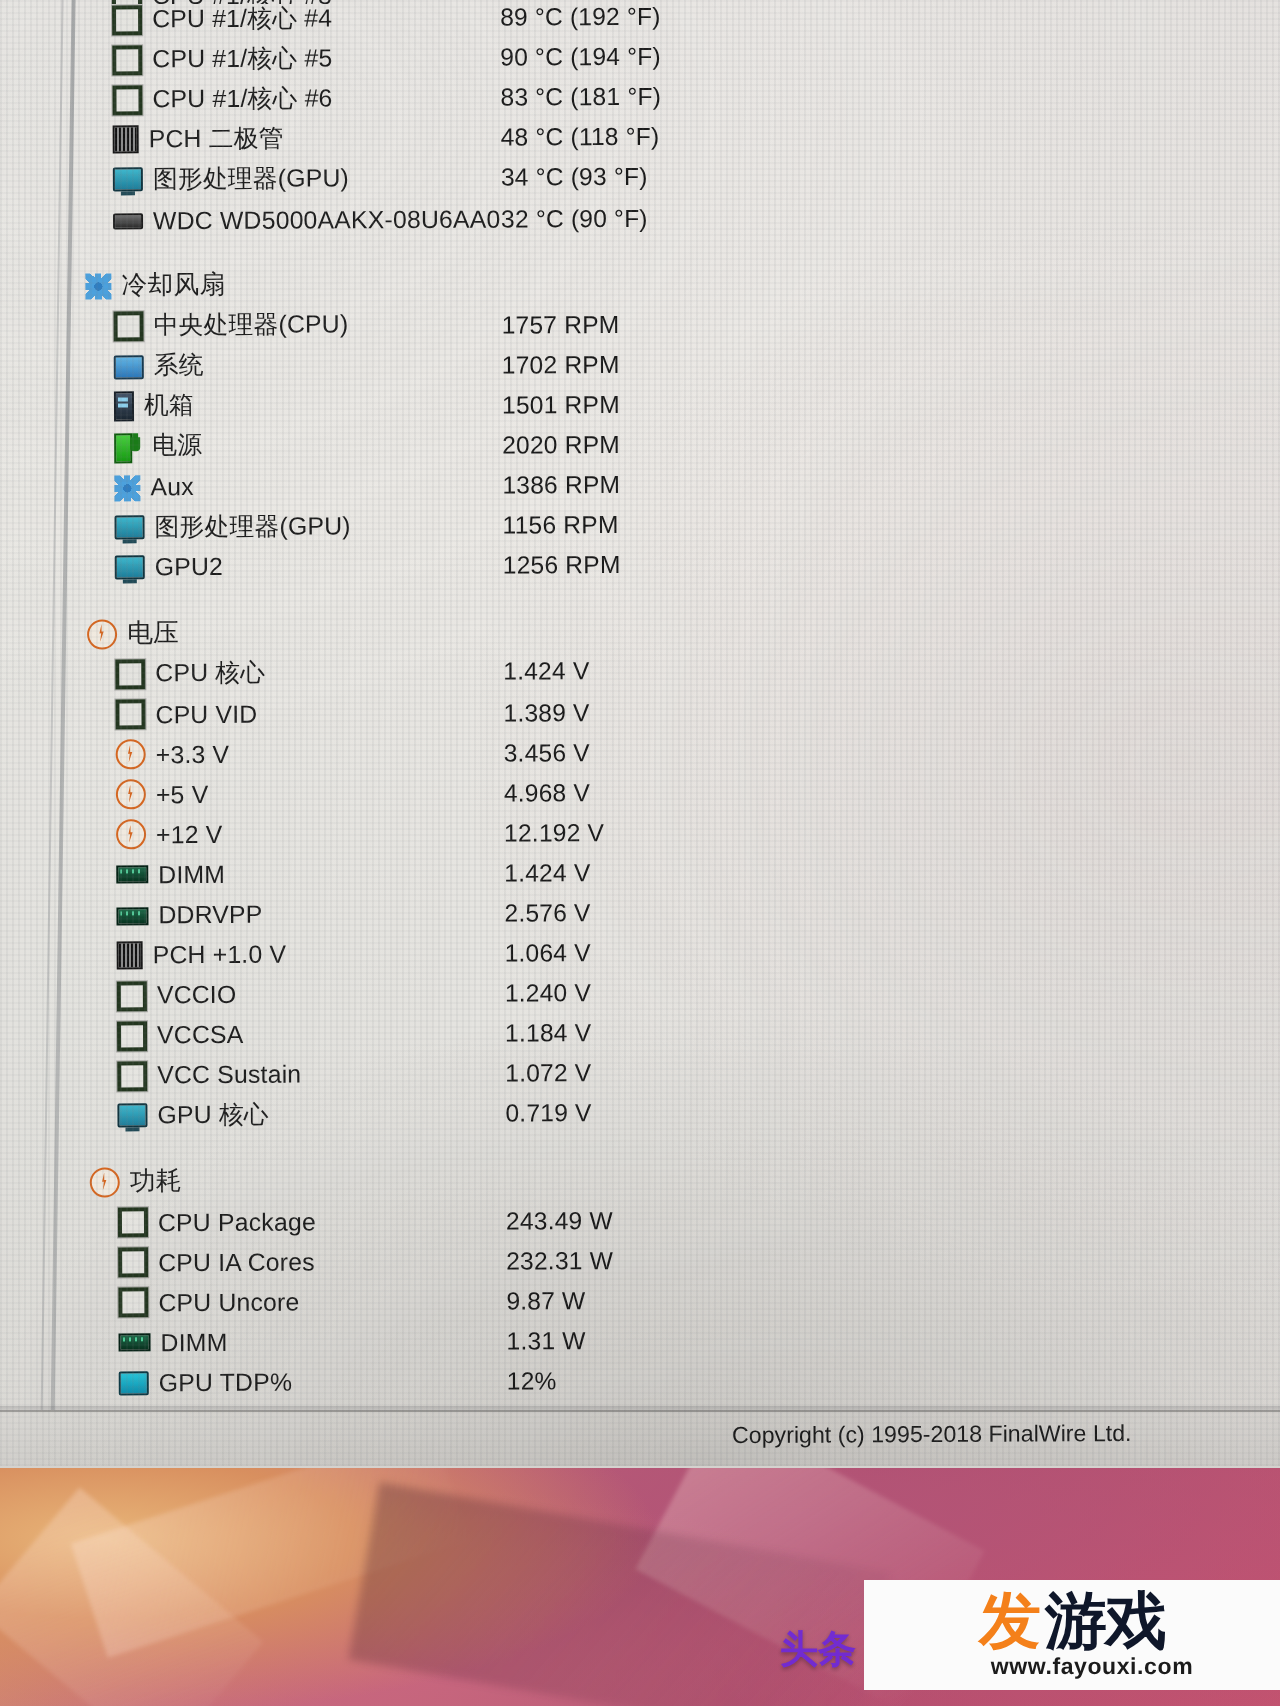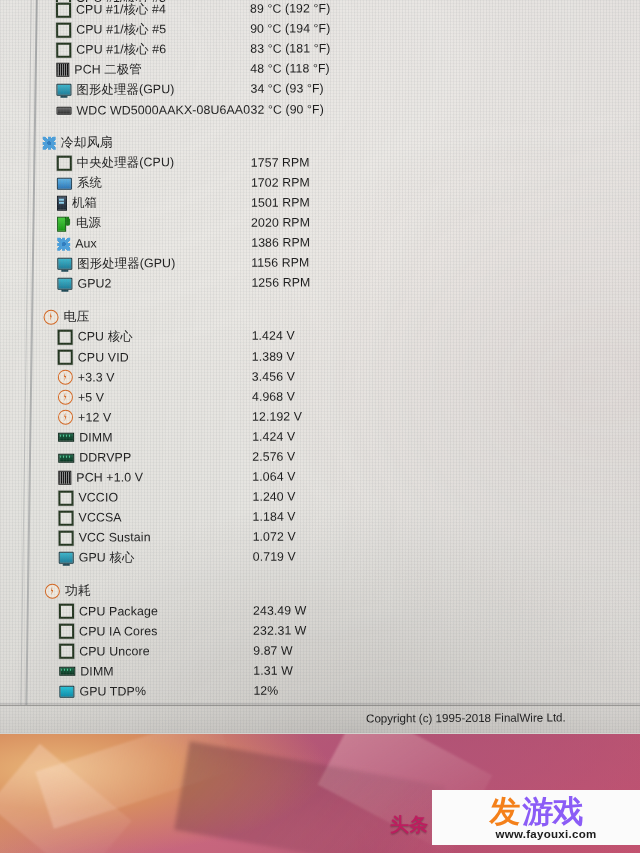--- a/index.html
+++ b/index.html
@@ -132,37 +132,37 @@
     filter:blur(1px);
   }
   #wallpaper .dark{
     position:absolute;background:linear-gradient(120deg,rgba(60,20,40,.30),rgba(0,0,0,0));
     filter:blur(2px);
   }
 
   
   #toutiao-wm{
     position:absolute;left:390px;top:812px;z-index:9;
-    font-size:19px;font-weight:bold;color:#be185d;opacity:.92;
+    font-size:19px;font-weight:bold;color:#6d28d9;opacity:.92;
     font-family:"DejaVu Sans","Liberation Sans",sans-serif;
     text-shadow:0 1px 2px rgba(0,0,0,.35);
   }
   #site-wm{
     position:absolute;left:432px;top:790px;z-index:10;
     width:208px;height:55px;background:#fbfbfb;
     display:flex;align-items:center;justify-content:center;flex-direction:column;
   }
   #site-wm .logo-row{display:flex;align-items:center;line-height:1;}
   #site-wm .fa{
     font-size:31px;font-weight:bold;color:#f4801a;
     font-family:"DejaVu Sans","Liberation Sans",sans-serif;
     letter-spacing:-1px;
   }
   #site-wm .yx{
-    font-size:31px;font-weight:bold;color:#8b5cf6;
+    font-size:31px;font-weight:bold;color:#0f172a;
     font-family:"DejaVu Sans","Liberation Sans",sans-serif;
     letter-spacing:-1px;margin-left:3px;
   }
   #site-wm .url{
     font-size:11.5px;font-weight:bold;color:#1b1b1b;margin-top:1px;letter-spacing:.3px;
     font-family:"Liberation Sans",sans-serif;
     margin-left:20px;
   }
   
   #bezel-shadow{

